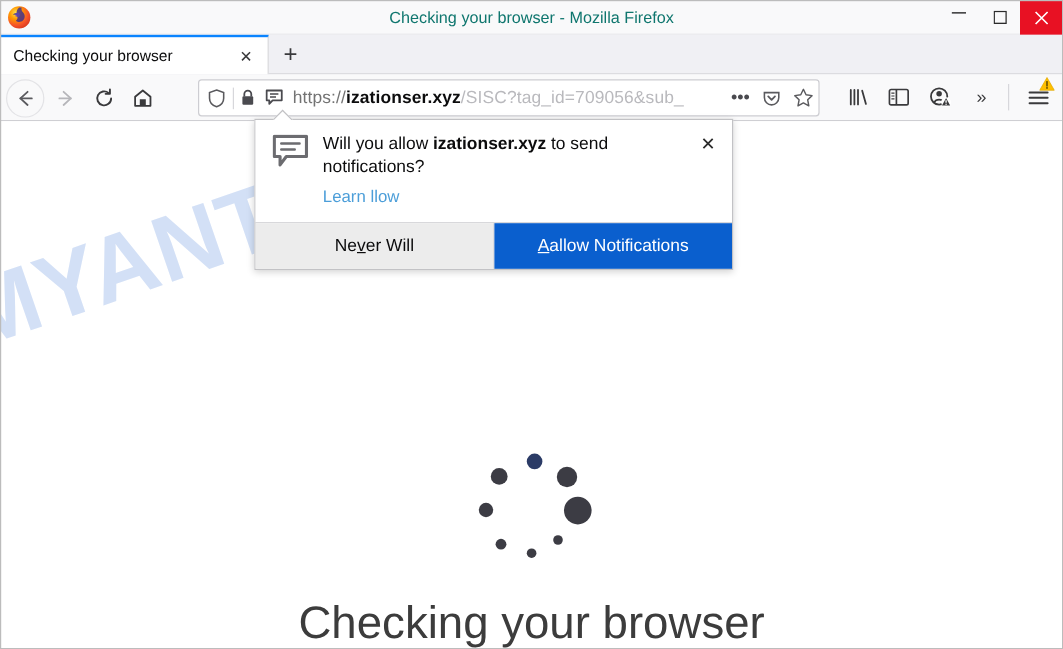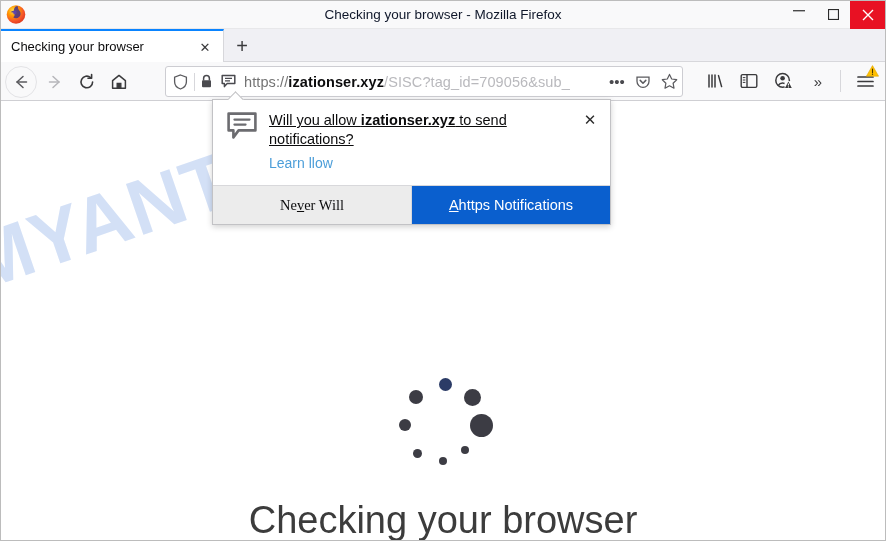--- a/index.html
+++ b/index.html
@@ -33,21 +33,21 @@
     left: 5px; top: 3px;
     width: 22px; height: 22px;
   }
   .titlebar-title {
     position: absolute;
     left: 0; top: 0;
     width: 886px; height: 29px;
     line-height: 29px;
     text-align: center;
     font-size: 13.5px;
-    color: #0f172a;
+    color: #0f766e;
     white-space: nowrap;
   }
   .wincontrols {
     position: absolute;
     right: 0; top: 0;
     height: 29px;
     display: flex;
   }
   .wc {
     width: 34px; height: 29px;
@@ -306,21 +306,20 @@
     left: 14px; top: 12px;
     width: 30px; height: 28px;
   }
   .popup-text {
     position: absolute;
     left: 56px; top: 11px;
     width: 280px;
     font-size: 14.5px;
     line-height: 19px;
     color: #0c0c0d;
-    text-decoration: underline;
   }
   .popup-text b { font-weight: 700; }
   .popup-learnmore {
     position: absolute;
     left: 56px; top: 55px;
     font-size: 14px;
     color: #4c9ed9;
     text-decoration: none;
   }
   .popup-close {
@@ -340,21 +339,20 @@
     box-sizing: border-box;
   }
   .btn-never {
     flex: 0 0 199px;
     background: #ececec;
     display: flex; align-items: center; justify-content: center;
     font-size: 14.5px;
     color: #0c0c0d;
     border-right: 1px solid #d8d8db;
     box-sizing: border-box;
-    font-family: Liberation Serif, serif;
   }
   .btn-allow {
     flex: 1 1 auto;
     background: #0a5fce;
     display: flex; align-items: center; justify-content: center;
     font-size: 14.5px;
     color: #ffffff;
   }
   .uline { text-decoration: underline; }
 
@@ -554,19 +552,19 @@
       <div class="popup-close">✕</div>
     </div>
     <div class="popup-actions">
       <div class="btn-never">
         <span>Ne</span>
           <span class="uline">v</span>
           <span>er Will</span>
       </div>
       <div class="btn-allow">
         <span class="uline">A</span>
-          <span>https Notifications</span>
+          <span>allow Notifications</span>
       </div>
     </div>
   </div>
 
   <div class="page-border"></div>
 </div>
 
 </body></html>

